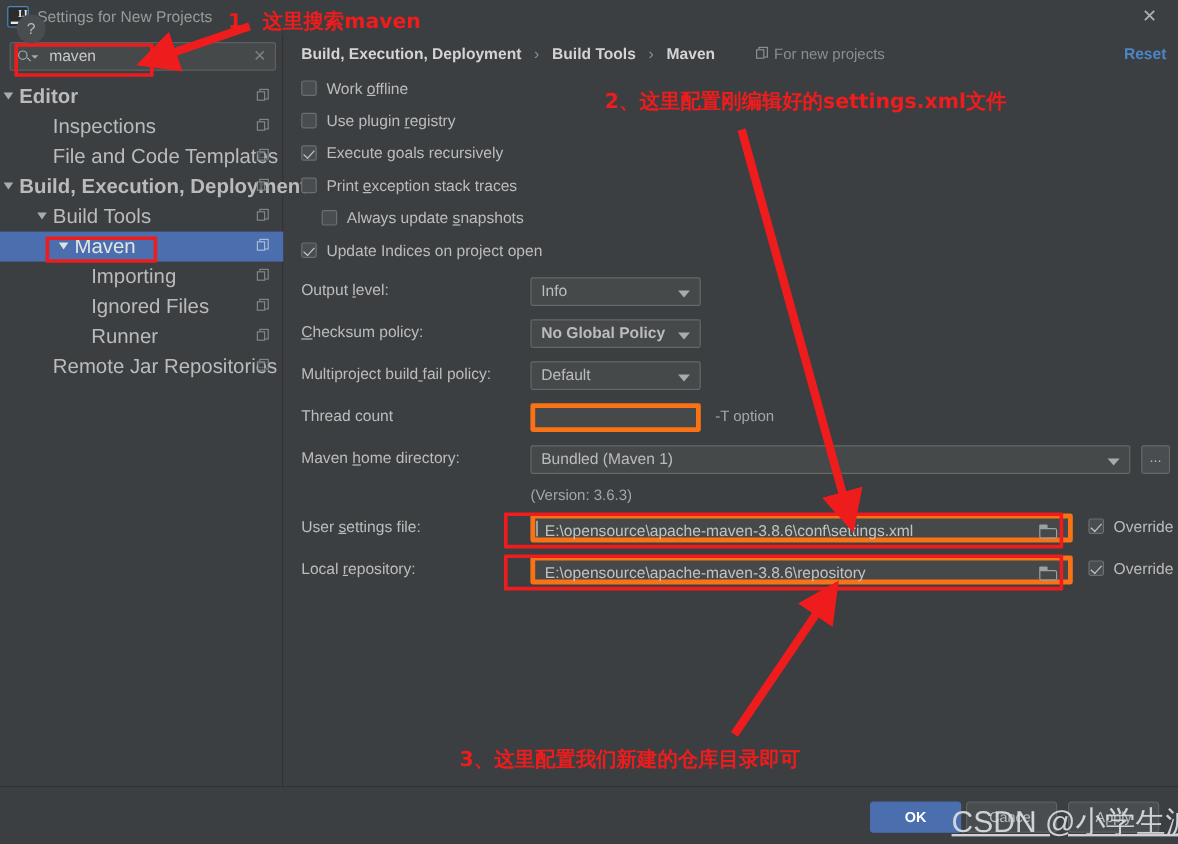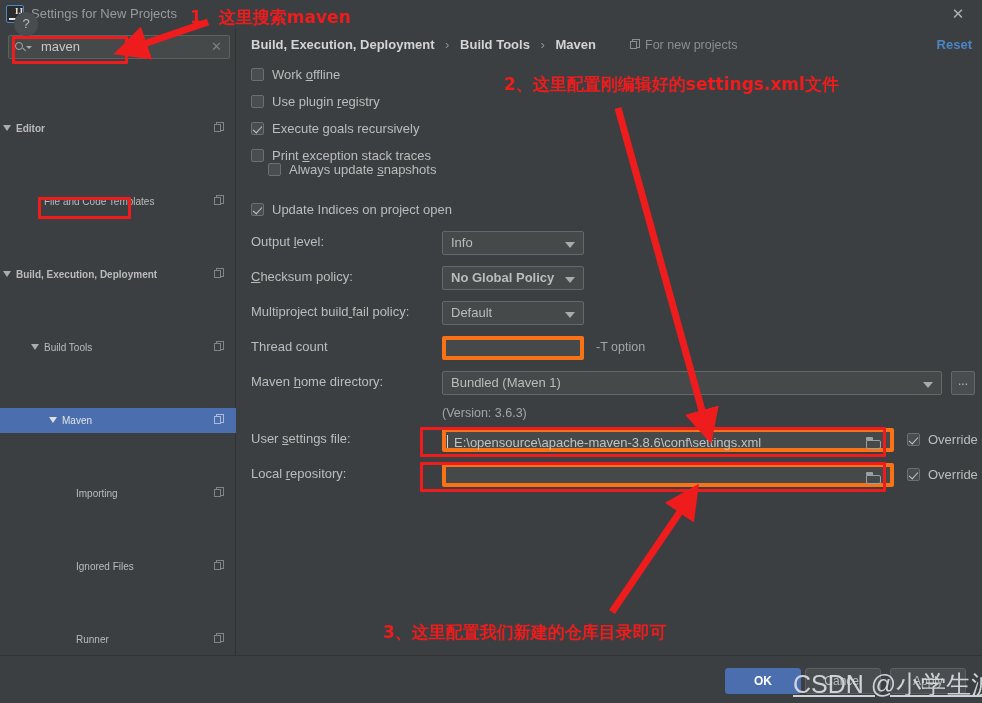--- a/index.html
+++ b/index.html
@@ -60,21 +60,21 @@
     position: absolute; left: 32px; top: 3px; font-size: 13px; color: #c8c8c8;
   }
   .search-clear {
     position: absolute; right: 7px; top: 3px; font-size: 13px; color: #7d8082;
     cursor: pointer;
   }
 
   .tree { position: absolute; left: 0; top: 40px; width: 236px; }
   .tnode {
     position: relative; height: 25px; line-height: 25px;
-    font-size: 10px; color: #bbbbbb; white-space: nowrap; cursor: pointer; margin-top: 48px;
+    font-size: 17px; color: #bbbbbb; white-space: nowrap; cursor: pointer;
   }
   .tnode.sel { background: #4b6eaf; color: #e3e3e3; }
   .tnode .label { position: absolute; top: 0; }
   .tnode .arrow {
     position: absolute; top: 9px; width: 0; height: 0;
     border-left: 4.5px solid transparent; border-right: 4.5px solid transparent;
     border-top: 6px solid #a9acae;
   }
   .tnode.sel .arrow { border-top-color: #e0e0e0; }
   .tnode.bold .label { font-weight: bold; }
@@ -228,20 +228,27 @@
     <div class="tree" id="tree">
         <div class="tnode bold">
           <span class="arrow" style="left: 3px;"></span>
           <span class="label" style="left: 16px;">Editor</span>
           <span class="copy-ic">
             <span class="b1"></span>
             <span class="b2"></span>
           </span>
         </div>
         <div class="tnode">
+          <span class="label" style="left: 44px;">Inspections</span>
+          <span class="copy-ic">
+            <span class="b1"></span>
+            <span class="b2"></span>
+          </span>
+        </div>
+        <div class="tnode">
           <span class="label" style="left: 44px; text-align: center;">File and Code Templates</span>
           <span class="copy-ic">
             <span class="b1"></span>
             <span class="b2"></span>
           </span>
         </div>
         <div class="tnode bold">
           <span class="arrow" style="left: 3px;"></span>
           <span class="label" style="left: 16px;">Build, Execution, Deployment</span>
           <span class="copy-ic">
@@ -307,21 +314,21 @@
     <div class="newproj">
       <span class="ic"><span class="b1"></span><span class="b2"></span></span><span>For new projects</span>
     </div>
     <div class="reset-link">Reset</div>
 
     <div id="checkbox-list">
         <div class="cbrow" style="top: 37px;"><span class="cb"></span><span class="cblabel">Work <span class="u">o</span>ffline</span></div>
         <div class="cbrow" style="top: 64px;"><span class="cb"></span><span class="cblabel">Use plugin <span class="u">r</span>egistry</span></div>
         <div class="cbrow" style="top: 91px;"><span class="cb on"></span><span class="cblabel">Execute <span class="u">g</span>oals recursively</span></div>
         <div class="cbrow" style="top: 118px;"><span class="cb"></span><span class="cblabel">Print <span class="u">e</span>xception stack traces</span></div>
-        <div class="cbrow" style="top: 132px; padding-left: 17px;"><span class="cb"></span><span class="cblabel">Always update <span class="u">s</span>napshots</span></div>
+        <div class="cbrow" style="top: 145px; padding-left: 17px;"><span class="cb"></span><span class="cblabel">Always update <span class="u">s</span>napshots</span></div>
         <div class="cbrow" style="top: 172px;"><span class="cb on"></span><span class="cblabel">Update Indices on project open</span></div>
       </div>
 
     <div class="frow" style="top:203px;">
       <div class="flabel">Output <span class="u">l</span>evel:</div>
       <div class="combo" style="left:191px; width:142px;">
         <span class="val">Info</span>
         <span class="arw"></span>
       </div>
     </div>
@@ -370,20 +377,21 @@
           </span>
       </div>
       <div class="ovr" style="left:656px; top:2px;">
         <span class="cb on"></span><span class="cblabel">Override</span>
       </div>
     </div>
 
     <div class="frow" style="top:435px;">
       <div class="flabel">Local <span class="u">r</span>epository:</div>
       <div class="textin" style="left:191px; width:452px;">
+        <span class="val">E:\opensource\apache-maven-3.8.6\repository</span>
         <span class="folder-ic">
             <span class="tab"></span>
             <span class="bd"></span>
           </span>
       </div>
       <div class="ovr" style="left:656px; top:2px;">
         <span class="cb on"></span><span class="cblabel">Override</span>
       </div>
     </div>
   </div>

